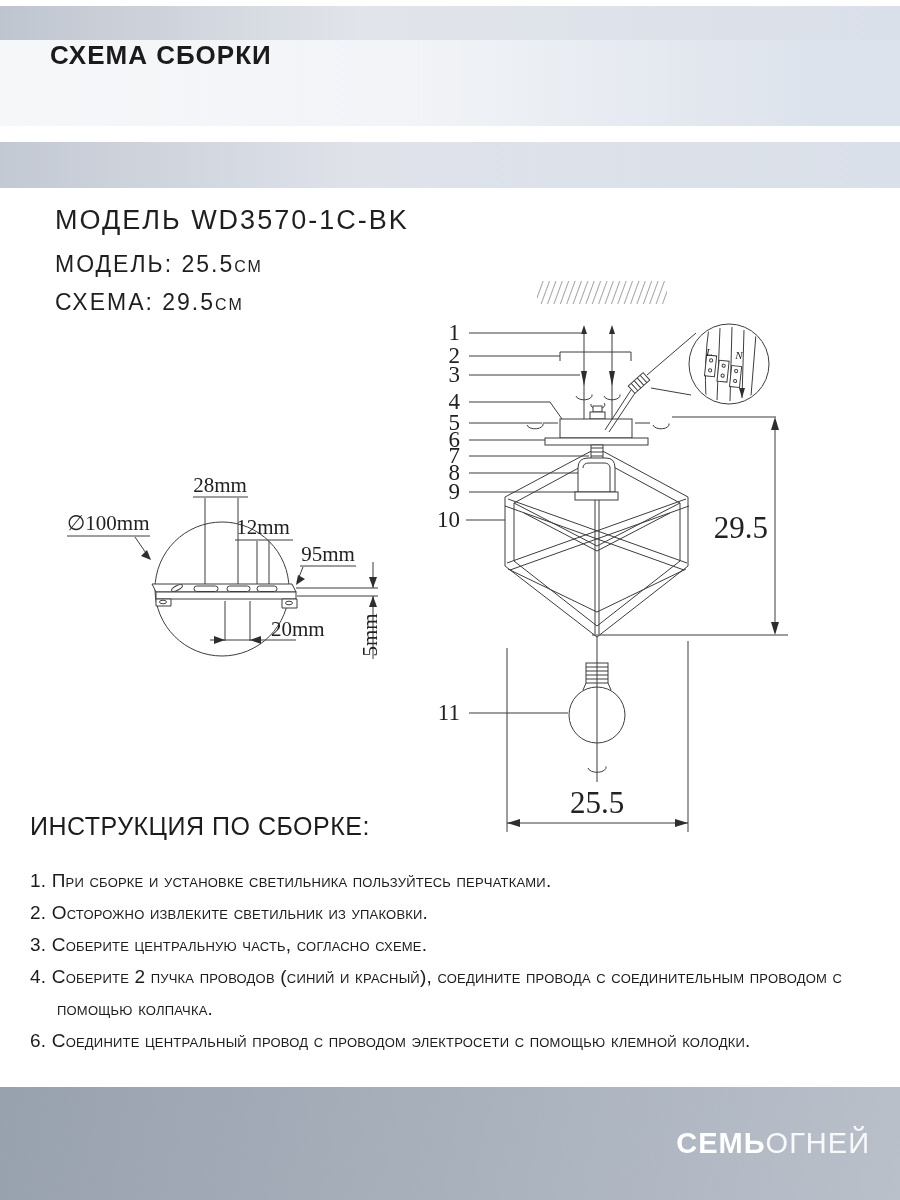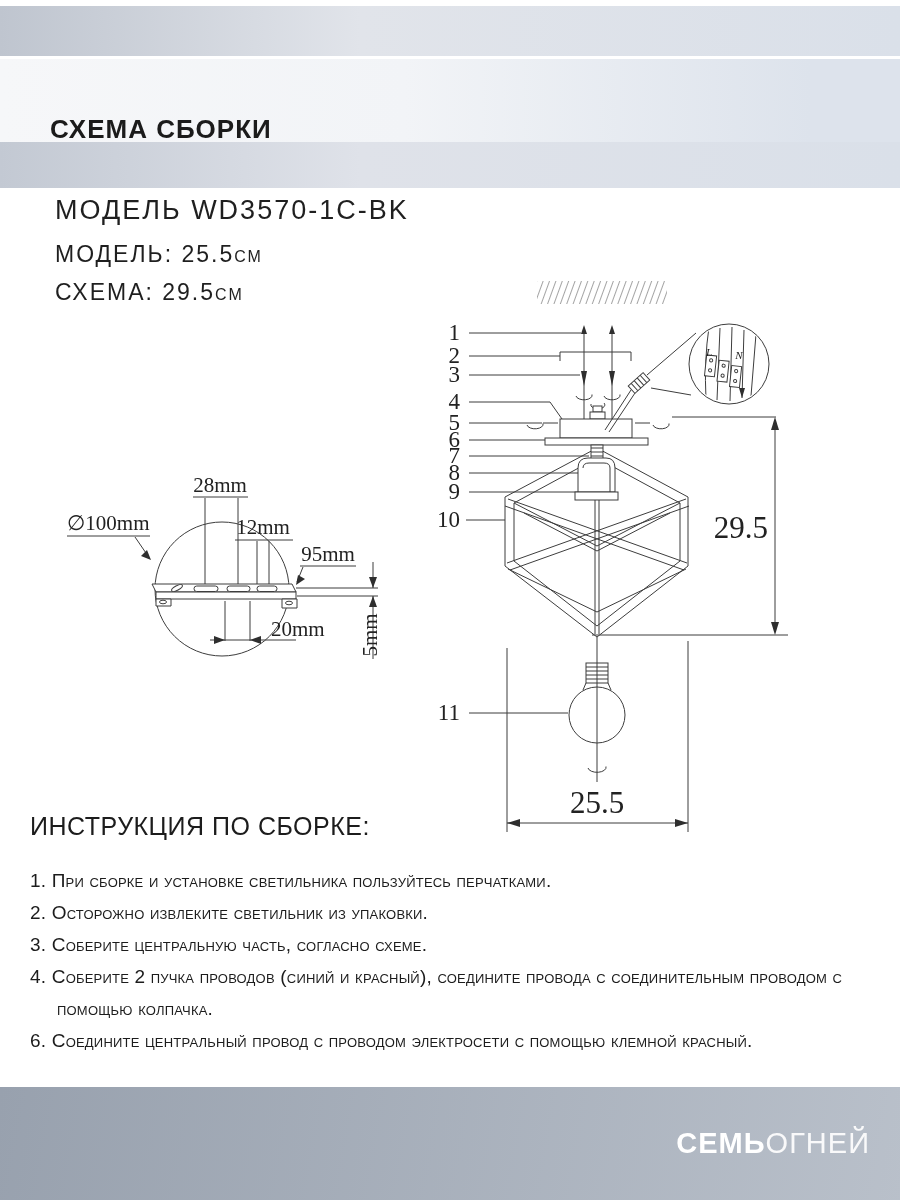--- a/index.html
+++ b/index.html
@@ -1,27 +1,27 @@
 <!DOCTYPE html>
 <html><head>
 <meta charset="utf-8">
 <style>
   html,body{margin:0;padding:0;}
   body{width:900px;height:1200px;position:relative;background:#ffffff;
        font-family:"Liberation Sans", sans-serif;overflow:hidden;}
   .band{position:absolute;left:0;width:900px;}
   .band-top{top:6px;height:50px;
     background:linear-gradient(to right,#bfc5cf,#e1e4ea 40%,#dae0e9);}
-  .band-mid{top:59px;height:86px;display:flex;align-items:flex-end;
+  .band-mid{top:40px;height:86px;display:flex;align-items:flex-start;
     background:linear-gradient(to right,#f6f7f9 0%,#f2f4f7 45%,#dde3ec 90%);}
   .band-bot{top:142px;height:46px;
     background:linear-gradient(to right,#c3c9d3,#dfe2e9 40%,#dae0e9);}
   .page-title{padding-left:50px;font-size:26px;font-weight:700;color:#1b1b1b;
     letter-spacing:1px;font-variant:small-caps;}
-  .model-block{position:absolute;left:55px;top:195px;color:#1f1f1f;font-variant:small-caps;}
+  .model-block{position:absolute;left:55px;top:205px;color:#1f1f1f;font-variant:small-caps;}
   .model-name{font-size:27px;letter-spacing:2px;margin:0 0 15px 0;}
   .model-line{font-size:23px;letter-spacing:2px;margin:0 0 11px 0;}
   svg.diagram{position:absolute;left:0;top:0;}
   svg .ln{stroke:#3d3d3d;stroke-width:1;fill:none;}
   svg .fw{fill:#ffffff;stroke:#3d3d3d;stroke-width:1;}
   svg .ar{fill:#2e2e2e;stroke:none;}
   svg text{font-family:"Liberation Serif", serif;fill:#222;}
   .t-call{font-size:23px;}
   .t-dim{font-size:31px;}
   .t-mm{font-size:21px;}
@@ -261,20 +261,20 @@
     <text class="t-mm" x="271" y="636">20mm</text>
   </g>
 </svg>
 
 <div class="instructions">
   <div class="ins-title">ИНСТРУКЦИЯ ПО СБОРКЕ:</div>
   <div class="ins-item"><span>1.</span> <span>При сборке и установке светильника пользуйтесь перчатками.</span></div>
   <div class="ins-item"><span>2.</span> <span>Осторожно извлеките светильник из упаковки.</span></div>
   <div class="ins-item"><span>3.</span> <span>Соберите центральную часть, согласно схеме.</span></div>
   <div class="ins-item"><span>4.</span> <span>Соберите 2 пучка проводов (синий и красный), соедините провода с соединительным проводом с помощью колпачка.</span></div>
-  <div class="ins-item"><span>6.</span> <span>Соедините центральный провод с проводом электросети с помощью клемной красный.</span></div>
+  <div class="ins-item"><span>6.</span> <span>Соедините центральный провод с проводом электросети с помощью клемной колодки.</span></div>
 </div>
 
 <div class="footer">
   <div class="brand">
     <span class="brand-bold">СЕМЬ</span><span class="brand-light">ОГНЕЙ</span>
   </div>
 </div>
 
 </body></html>

